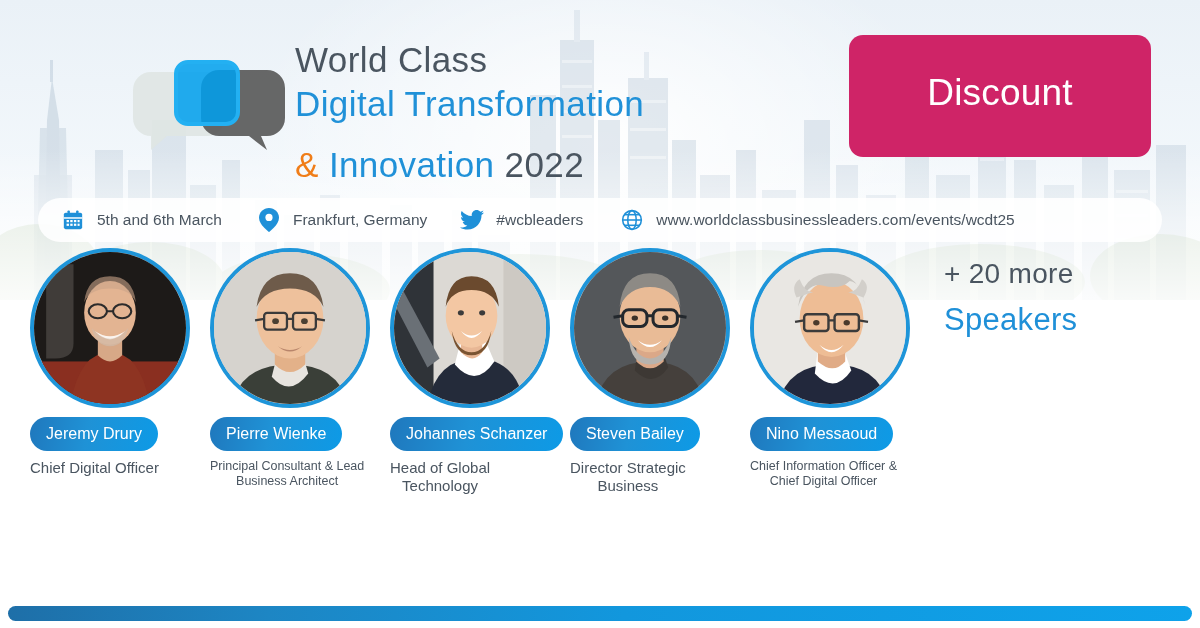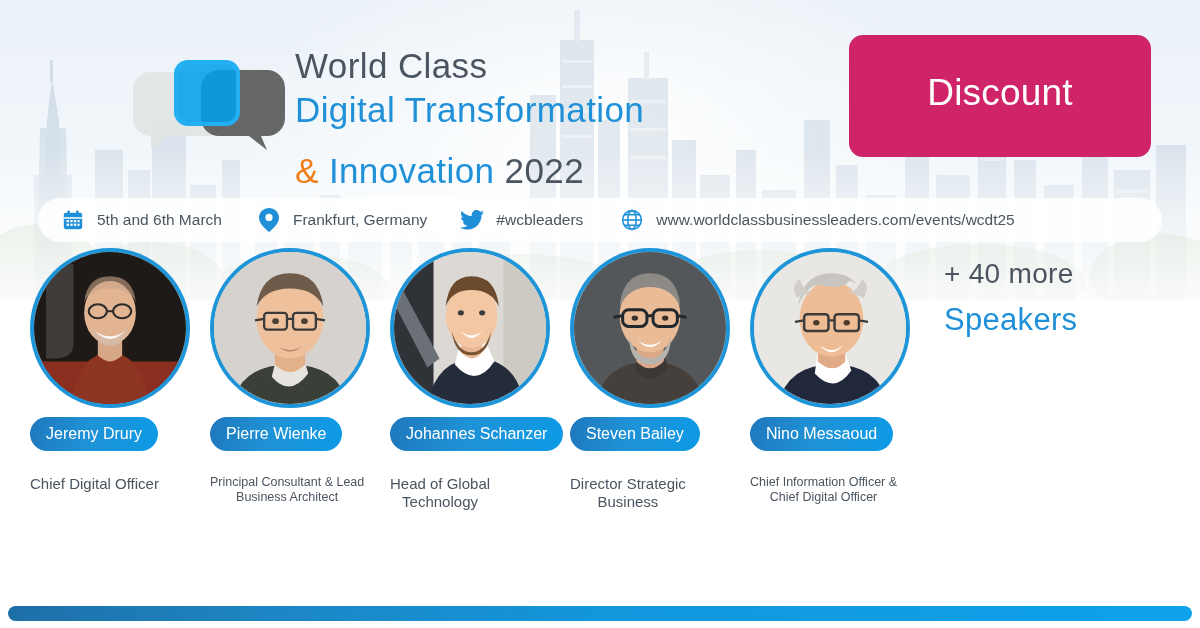--- a/index.html
+++ b/index.html
@@ -38,21 +38,21 @@
   }
   .bg-white-bottom {
     position: absolute; left: 0; top: 300px; width: 1200px; height: 328px;
     background: #ffffff;
   }
 
   
   .logo { position: absolute; left: 133px; top: 56px; width: 160px; height: 100px; }
 
   
-  .title-block { position: absolute; left: 295px; top: 48px; width: 560px; }
+  .title-block { position: absolute; left: 295px; top: 42px; width: 560px; }
   .title-line {
     font-weight: 400;
     letter-spacing: .4px;
     line-height: 1.0;
     white-space: nowrap;
   }
   .t1 { font-size: 35px; color: #4a5560; margin-bottom: 9px; }
   .t2 { font-size: 35px; color: #2091d8; margin-bottom: 26px; }
   .t3 { font-size: 35px; }
   .amp  { color: #f07d18; }
@@ -100,21 +100,21 @@
   .namebadge {
     margin-top: 9px;
     height: 34px; padding: 0 16px;
     border-radius: 17px;
     background: linear-gradient(100deg, #1f78bd 0%, #1f92d6 45%, #0d9ae6 100%);
     color: #ffffff; font-size: 16px;
     display: flex; align-items: center; justify-content: center;
     white-space: nowrap;
   }
   .role {
-    margin-top: 24px;
+    margin-top: 8px;
     font-size: 15px; color: #4a5560; text-align: center; line-height: 1.22;
   }
   .role.small { font-size: 12.5px; line-height: 1.18; }
 
   
   .more { position: absolute; left: 944px; top: 258px; }
   .more-1 { font-size: 28px; color: #4a5560; letter-spacing: .3px; }
   .more-2 { font-size: 31px; color: #1f90d8; margin-top: 12px; letter-spacing: .3px; }
 
   
@@ -428,21 +428,21 @@
           <path d="M43 61 q8 7 16 0 q-8 10 -16 0 z" fill="#ffffff"></path>
         </svg>
       </div>
       <div class="namebadge">Nino Messaoud</div>
       <div class="role small">Chief Information Officer &amp;<br>Chief Digital Officer</div>
     </div>
 
   </div>
 
   <div class="more">
-    <div class="more-1">+ 40 more</div>
+    <div class="more-1">+ 20 more</div>
     <div class="more-2">Speakers</div>
   </div>
 
   <div class="sponsors">
 
     
 
     
 
     

